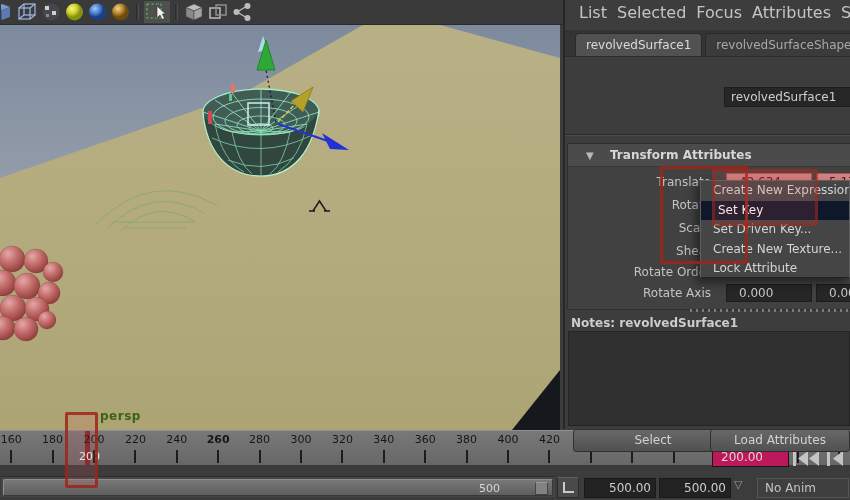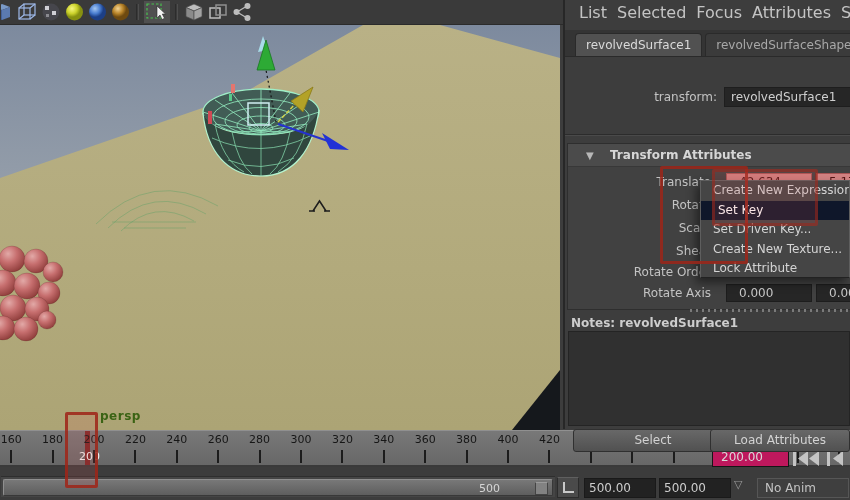--- a/index.html
+++ b/index.html
@@ -35,21 +35,21 @@
 
   
   .bottombar { left:0; top:467px; width:850px; height:33px; background:#3c3c3c; z-index:2; }
   .range-track { position:absolute; left:1px; top:9px; width:554px; height:21px; background:#454545; border-top:1px solid #2e2e2e; }
   .range-bar { position:absolute; left:2px; top:2px; width:550px; height:17px;
     background:linear-gradient(180deg,#787878,#5e5e5e); border:1px solid #383838; border-top-color:#8f8f8f; border-left-color:#8f8f8f; border-radius:2px; }
   .range-label { position:absolute; right:52px; top:2px; font-size:11px; color:#d6d6d6; }
   .range-handle { position:absolute; right:4px; top:2px; width:13px; height:13px; background:#828282; border:1px solid #444; border-top-color:#9a9a9a; }
   .corner-btn { position:absolute; left:557px; top:10px; width:22px; height:21px; background:#4a4a4a; border:1px solid #2c2c2c; border-top-color:#5f5f5f; }
   .corner-glyph { position:absolute; left:5px; top:4px; width:11px; height:11px; border-left:2px solid #c9c9c9; border-bottom:2px solid #c9c9c9; }
-  .num-field { position:absolute; top:11px; height:20px; background:#222; border:1px solid #1a1a1a; color:#cdcdcd; font-size:12px; line-height:18px; padding-left:4px; }
+  .num-field { position:absolute; top:11px; height:20px; background:#222; border:1px solid #1a1a1a; color:#cdcdcd; font-size:12px; line-height:18px; padding-left:24px; }
   .dd-arrow { position:absolute; left:734px; top:11px; color:#9a9a9a; font-size:11px; }
   .anim-field { position:absolute; left:757px; top:11px; width:92px; height:20px; background:#3f3f3f; border:1px solid #565656; color:#c3c3c3; font-size:12px; line-height:18px; padding-left:7px; }
 
   
   .panel { left:563px; top:0; width:287px; height:429px; background:#3d3d3d; border-left:2px solid #272727; z-index:3; }
   .ae-menubar { position:absolute; left:0; top:0; width:287px; height:24px; display:flex; align-items:center; gap:10px; padding-left:14px; }
   .ae-menu-item { font-size:16px; color:#c4c4c4; }
   .tabbar { position:absolute; left:0; top:30px; width:287px; height:27px; background:#343434; border-bottom:1px solid #2a2a2a;
     display:flex; align-items:flex-end; gap:3px; padding-left:10px; overflow:hidden; }
   .tab { height:23px; line-height:22px; text-align:center; font-size:12px; padding:0 10px; white-space:nowrap;
@@ -284,21 +284,21 @@
   <span class="tl-num" style="left: 11.2px;">160</span>
       <span class="tl-tick" style="left: 10.2px;"></span>
       <span class="tl-num" style="left: 52.6px;">180</span>
       <span class="tl-tick" style="left: 51.6px;"></span>
       <span class="tl-num" style="left: 94px;">200</span>
       <span class="tl-tick" style="left: 93px;"></span>
       <span class="tl-num" style="left: 135.4px;">220</span>
       <span class="tl-tick" style="left: 134.4px;"></span>
       <span class="tl-num" style="left: 176.8px;">240</span>
       <span class="tl-tick" style="left: 175.8px;"></span>
-      <span class="tl-num" style="left: 218.2px;">260</span>
+      <span class="tl-num" style="left: 218.2px; font-weight: bold;">260</span>
       <span class="tl-tick" style="left: 217.2px;"></span>
       <span class="tl-num" style="left: 259.6px;">280</span>
       <span class="tl-tick" style="left: 258.6px;"></span>
       <span class="tl-num" style="left: 301px;">300</span>
       <span class="tl-tick" style="left: 300px;"></span>
       <span class="tl-num" style="left: 342.4px; text-align: right;">320</span>
       <span class="tl-tick" style="left: 341.4px;"></span>
       <span class="tl-num" style="left: 383.8px;">340</span>
       <span class="tl-tick" style="left: 382.8px;"></span>
       <span class="tl-num" style="left: 425.2px;">360</span>
@@ -341,21 +341,20 @@
         <span class="ae-menu-item">Focus</span>
         <span class="ae-menu-item">Attributes</span>
         <span class="ae-menu-item">Show</span>
         <span class="ae-menu-item">Help</span>
       </div>
     <div class="tabbar" id="ae-tabbar">
         <span class="tab active">revolvedSurface1</span>
         <span class="tab">revolvedSurfaceShape1</span>
       </div>
 
-    <div class="transform-label">transform:</div>
     <div class="transform-field">revolvedSurface1</div>
     <div class="divider"></div>
 
     <div class="section">
       <div class="section-header">
         <span class="section-arrow">▼</span>
         <span class="section-title">Transform Attributes</span>
       </div>
       <div class="attr-label" style="top:31px;">Translate</div>
       <div class="attr-field selected" style="left:158px;top:29px;width:86px;">42.634</div>

